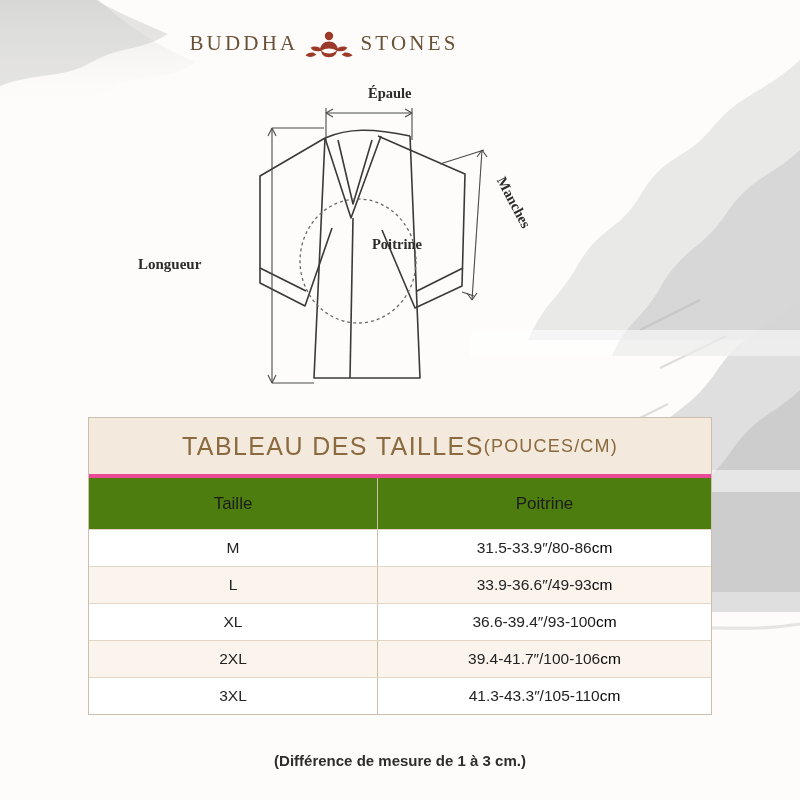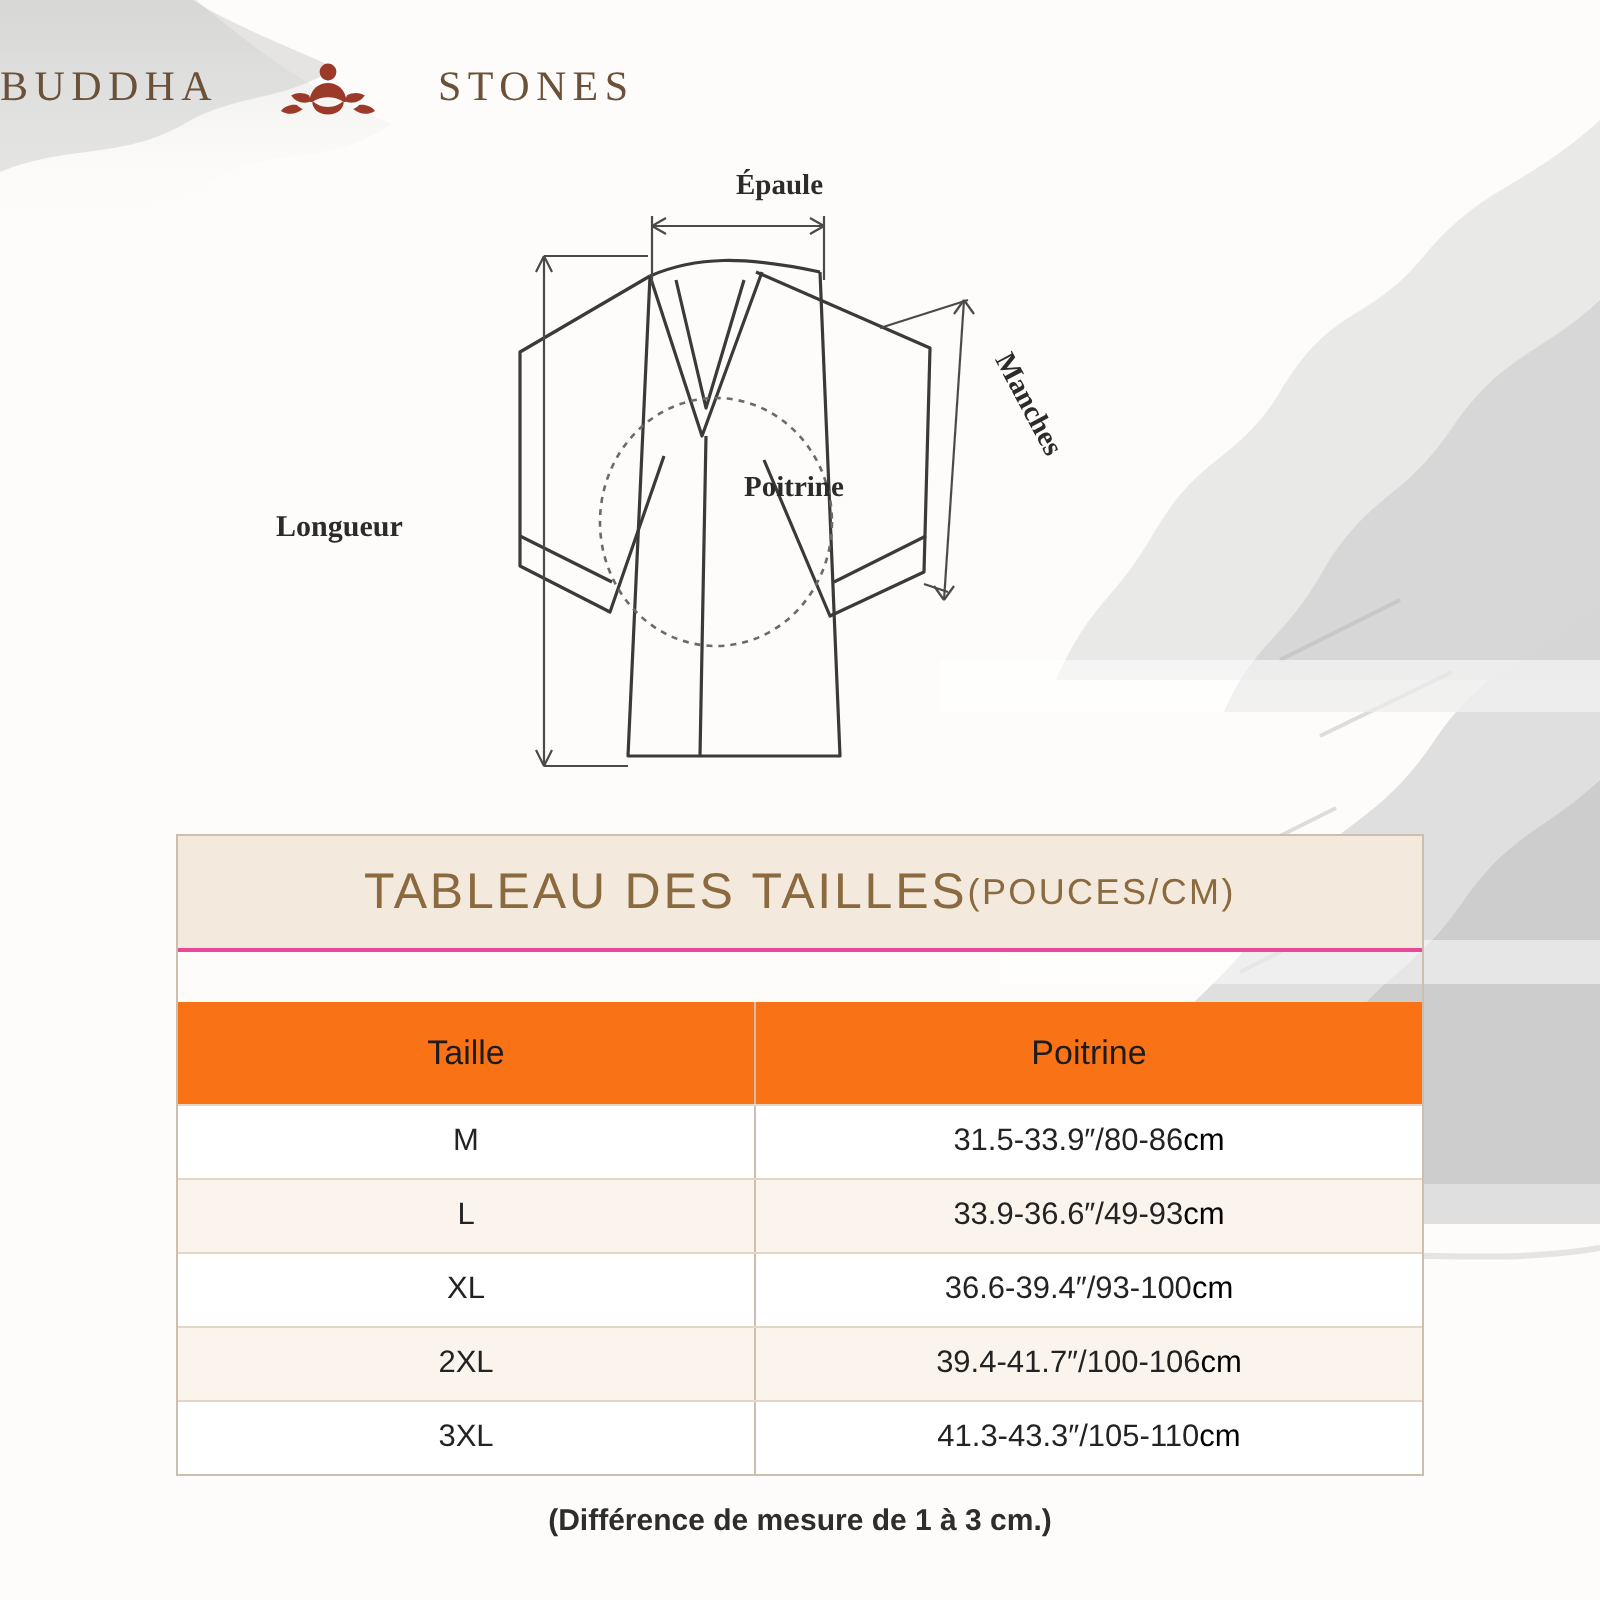--- a/index.html
+++ b/index.html
@@ -33,21 +33,22 @@
     height: 800px;
   }
   
   .brand {
     position: absolute;
     top: 22px;
     left: 0;
     width: 648px;
     display: flex;
     align-items: center;
-    gap: 26px;
+    justify-content: center;
+    gap: 2px;
   }
   .brand-word {
     font-family: "Liberation Serif", serif;
     font-size: 21px;
     letter-spacing: 3.2px;
     color: #6b5138;
     font-weight: 400;
   }
   .brand-mark {
     width: 58px;
@@ -87,41 +88,41 @@
     width: 624px;
     border: 1px solid #cdbfae;
     box-sizing: border-box;
   }
   .tbl-title {
     background: #f3e9dd;
     height: 56px;
     display: flex;
     align-items: center;
     justify-content: center;
-    border-bottom: 2px solid #ec4899;
+    border-bottom: 4px solid #ec4899;
   }
   .tbl-title-main {
     font-family: "Liberation Sans", sans-serif;
     font-size: 25px;
     letter-spacing: 1.4px;
     color: #8a6a3e;
   }
   .tbl-title-sub {
     font-size: 18px;
     letter-spacing: 1.2px;
     color: #8a6a3e;
   }
   .row {
     display: flex;
     height: 36px;
     align-items: stretch;
     border-bottom: 1px solid #e2d6c6;
   }
   .row:last-child { border-bottom: none; }
-  .row.head { height: 51px; background: #f97316; margin-top: 25px; }
+  .row.head { height: 51px; background: #4d7c0f; }
   .row.alt { background: #fbf4ec; }
   .row.plain { background: #ffffff; }
   .cell {
     display: flex;
     align-items: center;
     justify-content: center;
     font-size: 15.5px;
     color: #232323;
   }
   .cell.c1 {

